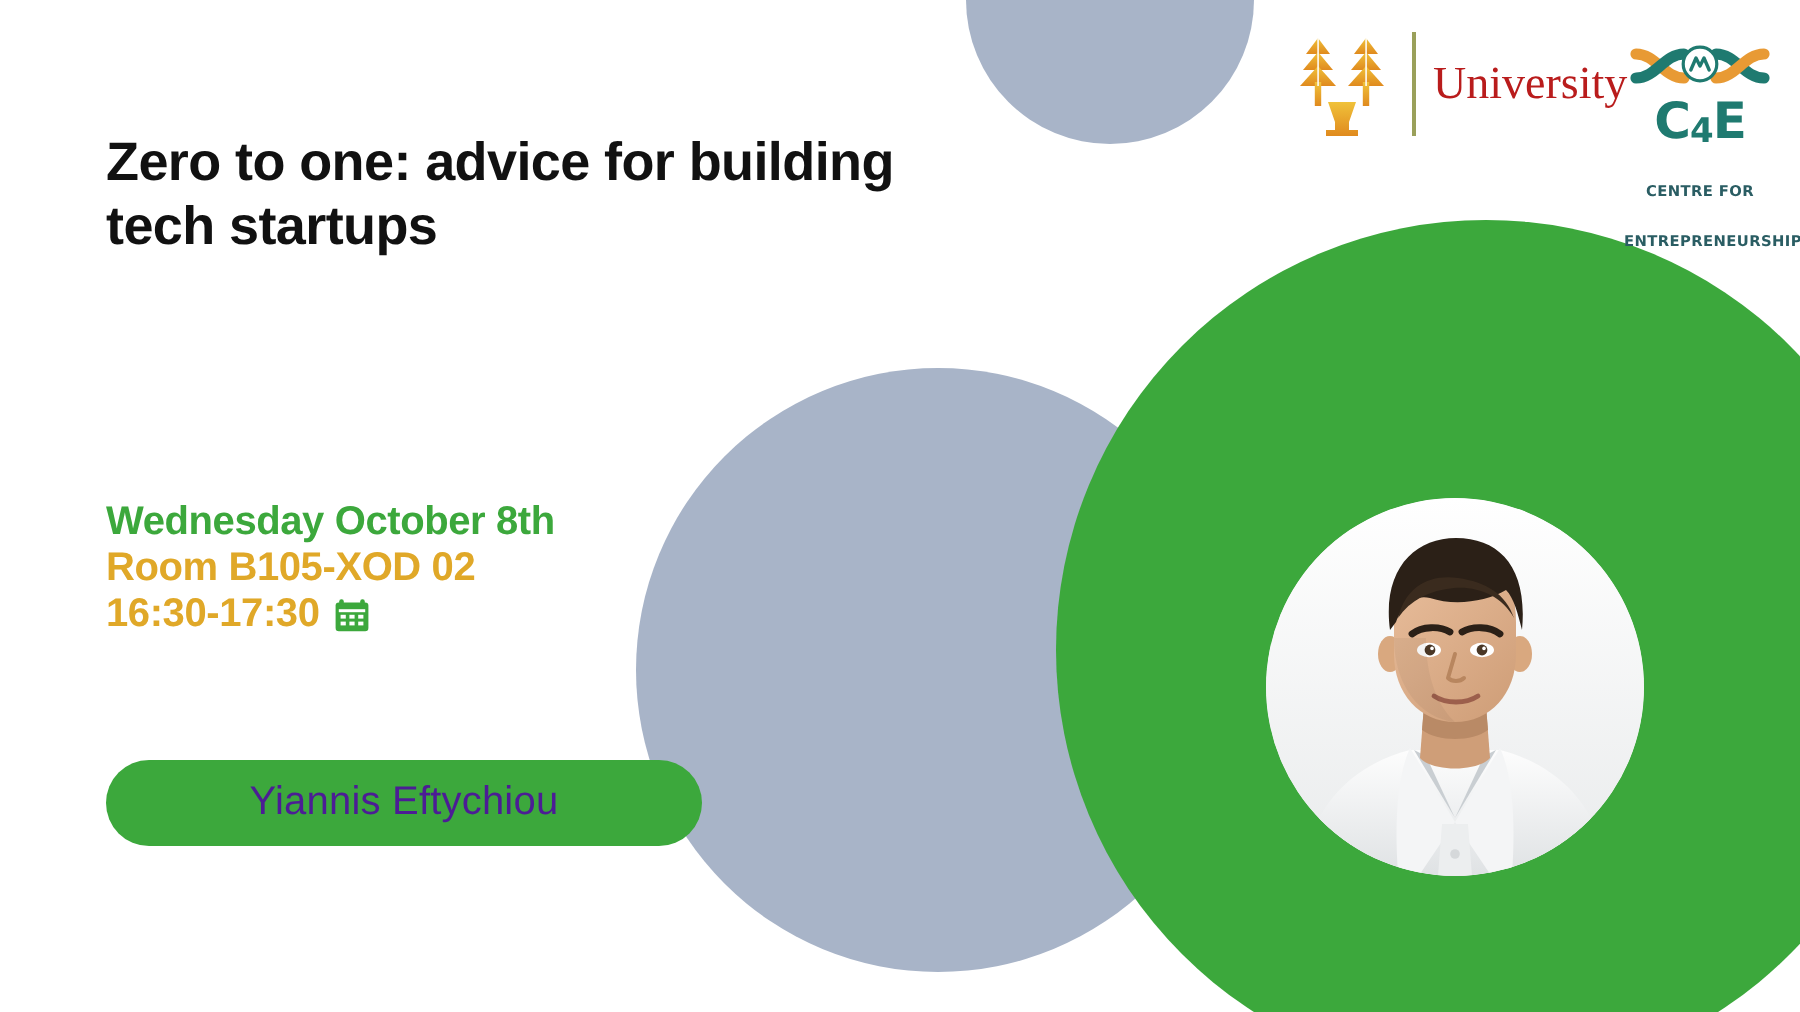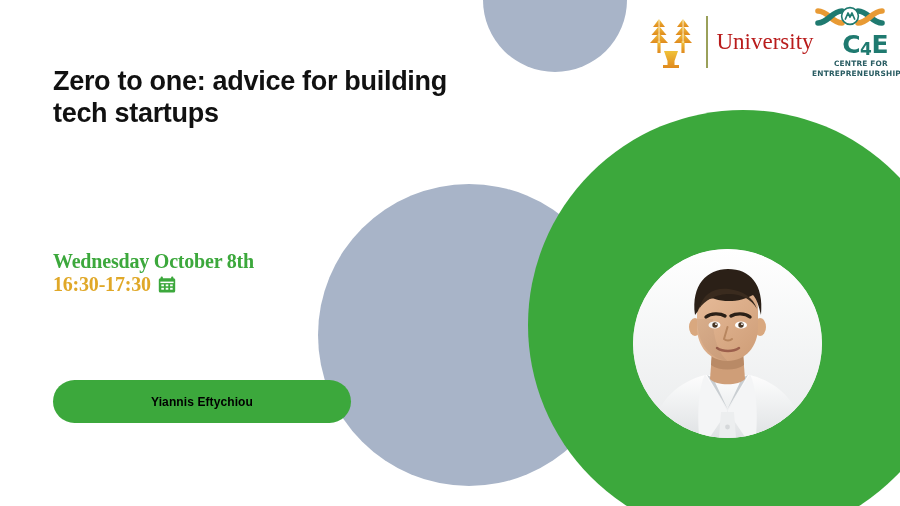--- a/index.html
+++ b/index.html
@@ -86,21 +86,20 @@
     line-height: 1.48;
     color: #26282b;
   }
   #description p { margin: 0; }
 
   #when-where {
     position: absolute;
     left: 53px;
     top: 250px;
     z-index: 8;
-    font-family: Liberation Serif, serif;
   }
   .ww-line {
     font-size: 20px;
     font-weight: bold;
     line-height: 1.16;
     letter-spacing: -0.2px;
     white-space: nowrap;
   }
   .ww-green { color: #3ca83c; }
   .ww-gold  { color: #e0a828; }
@@ -117,23 +116,23 @@
     width: 298px;
     height: 43px;
     border-radius: 22px;
     background: #3ca83c;
     z-index: 8;
     display: flex;
     align-items: center;
     justify-content: center;
   }
   #speaker-name {
-    color: #000000;
-    font-size: 12px;
-    font-weight: bold;
+    color: #4c1d95;
+    font-size: 20px;
+    font-weight: normal;
     letter-spacing: 0.1px;
   }
 
   
   #ucy-logo {
     position: absolute;
     left: 645px;
     top: 11px;
     height: 62px;
     z-index: 9;
@@ -152,44 +151,44 @@
     font-family: "Liberation Serif", serif;
     color: #b91c1c;
     font-size: 23px;
     line-height: 1.14;
     white-space: nowrap;
   }
 
   #c4e-logo {
     position: absolute;
     left: 812px;
-    top: 4px;
+    top: 20px;
     width: 76px;
     z-index: 9;
-    text-align: right;
+    text-align: center;
   }
   #c4e-mark { width: 76px; height: 26px; display: block; }
   #c4e-word {
     font-family: "DejaVu Sans", sans-serif;
     font-weight: bold;
     font-size: 25px;
     color: #1f7a70;
     line-height: 1;
     margin-top: 2px;
     letter-spacing: -0.5px;
   }
   #c4e-word .sub4 { font-size: 17px; vertical-align: -2px; }
   .c4e-tagline {
     font-family: "DejaVu Sans", sans-serif;
     font-weight: bold;
     font-size: 7.4px;
     color: #2a5d63;
     line-height: 1.22;
     letter-spacing: 0.2px;
-    margin-top: 1px;
+    margin-top: 16px;
   }
 </style>
 </head>
 <body>
 
 <div id="poster">
 
   <div class="shape" id="circle-blue-top"></div>
   <div class="shape" id="circle-blue-big"></div>
   <div class="shape" id="circle-green-big"></div>
@@ -253,20 +252,21 @@
         <path d="M64 70 C64 94 77 110 94.5 112 C86 104 80 90 80 70 Z" fill="#000000" opacity="0.045"></path>
       </g>
     </svg>
   </div>
 
   <h1 id="headline">Zero to one: advice for building tech startups</h1>
 
 
   <div id="when-where">
     <div class="ww-line ww-green">Wednesday October 8th</div>
+    <div class="ww-line ww-gold">Room B105-XOD 02</div>
     <div class="ww-line ww-gold ww-time-row">
       <span>16:30-17:30</span>
       <span class="cal-icon">
         <svg viewBox="0 0 18 18" xmlns="http://www.w3.org/2000/svg">
           <rect x="0.8" y="2.2" width="16.4" height="14.4" rx="1.6" fill="#3ca83c"></rect>
           <rect x="2.6" y="0.6" width="2.3" height="3.4" rx="1.1" fill="#3ca83c"></rect>
           <rect x="13.1" y="0.6" width="2.3" height="3.4" rx="1.1" fill="#3ca83c"></rect>
           <rect x="2.4" y="5.6" width="13.2" height="1.5" fill="#ffffff"></rect>
           <rect x="3.3" y="8.4" width="2.6" height="1.9" fill="#ffffff"></rect>
           <rect x="7.7" y="8.4" width="2.6" height="1.9" fill="#ffffff"></rect>

